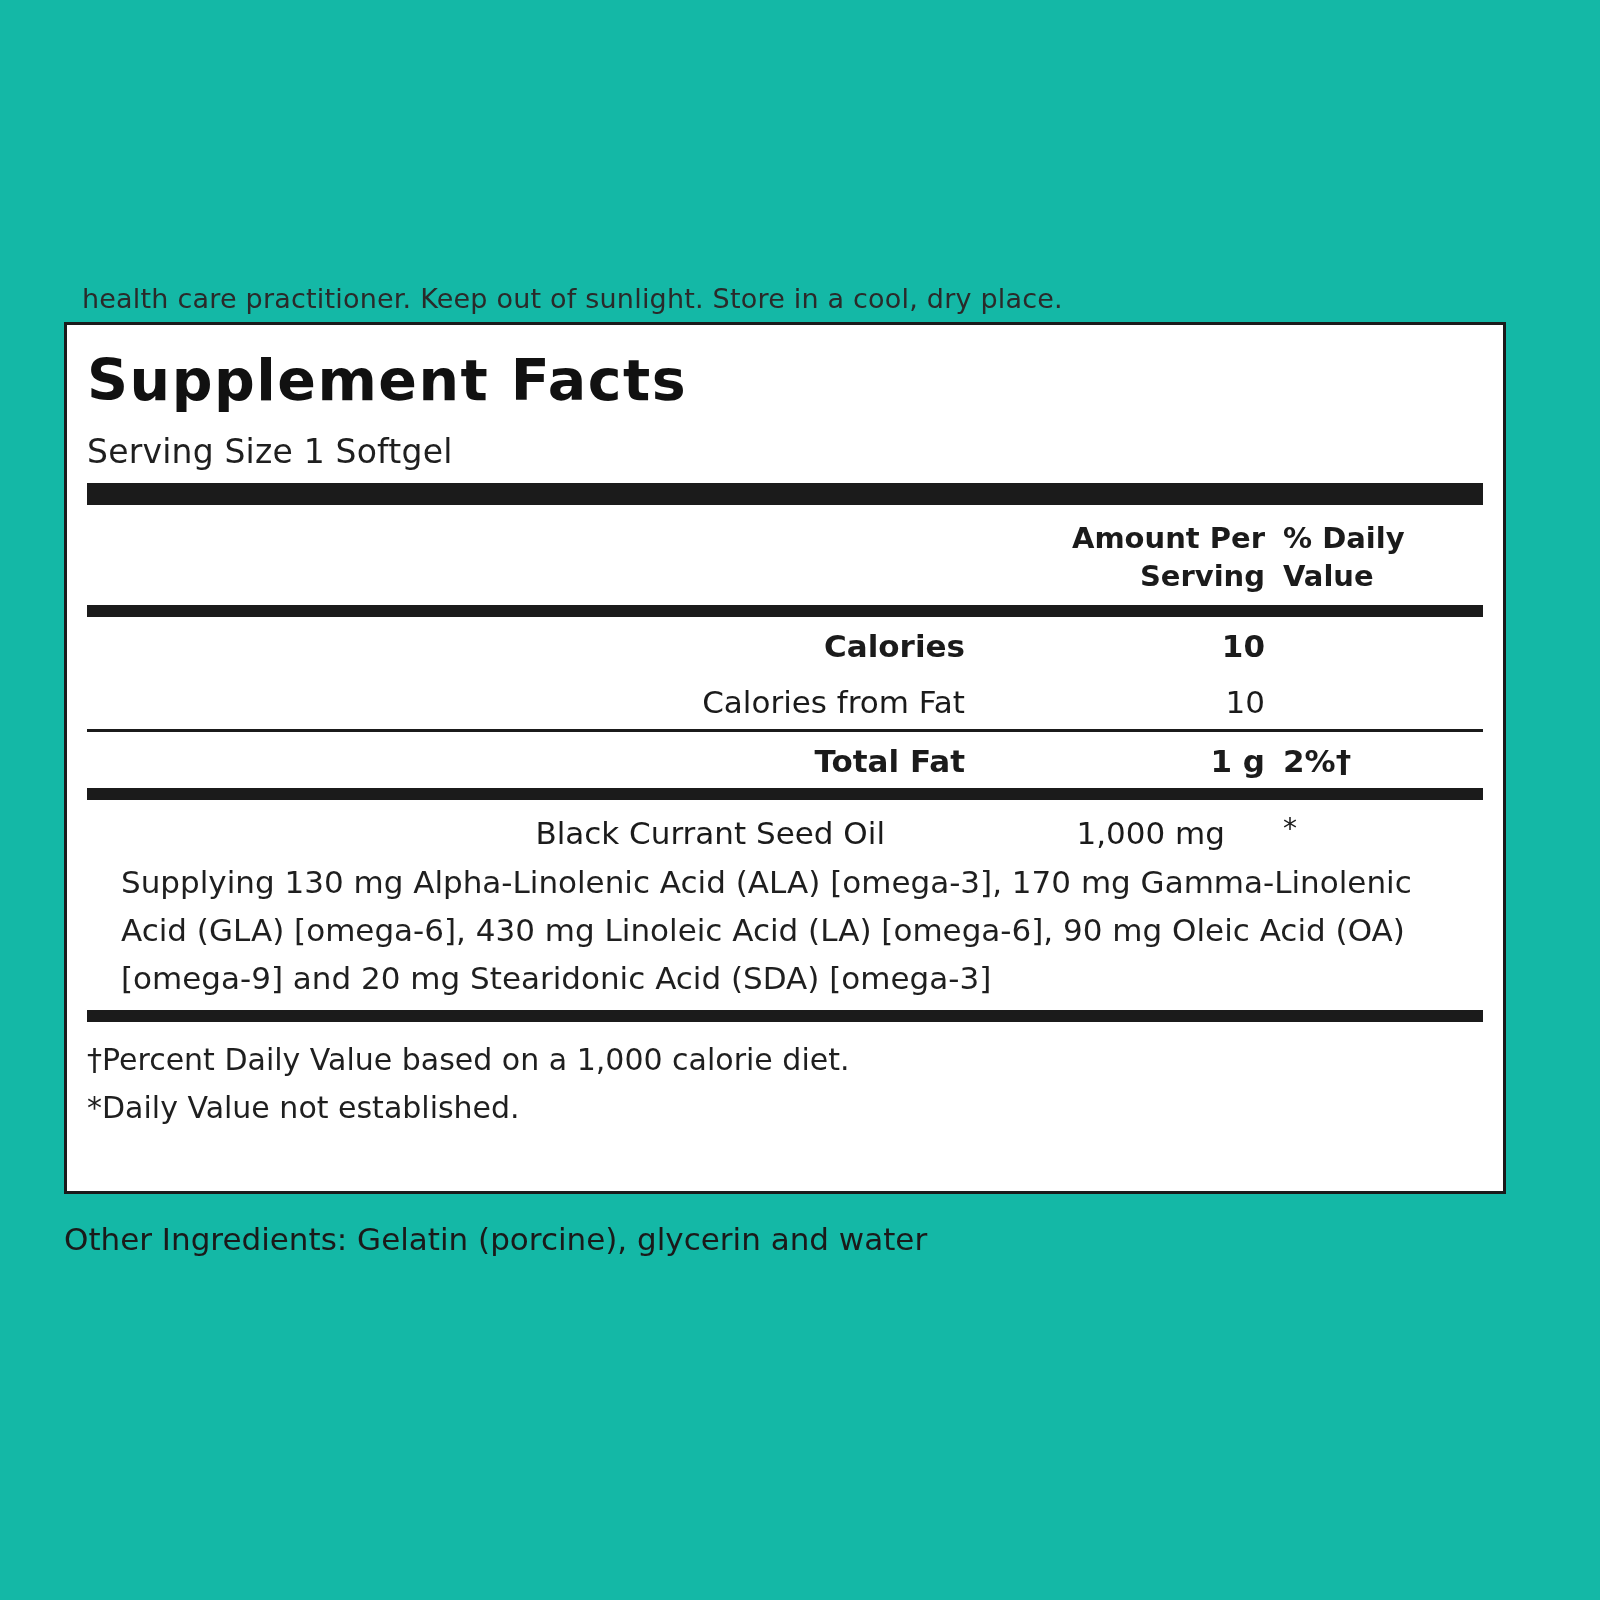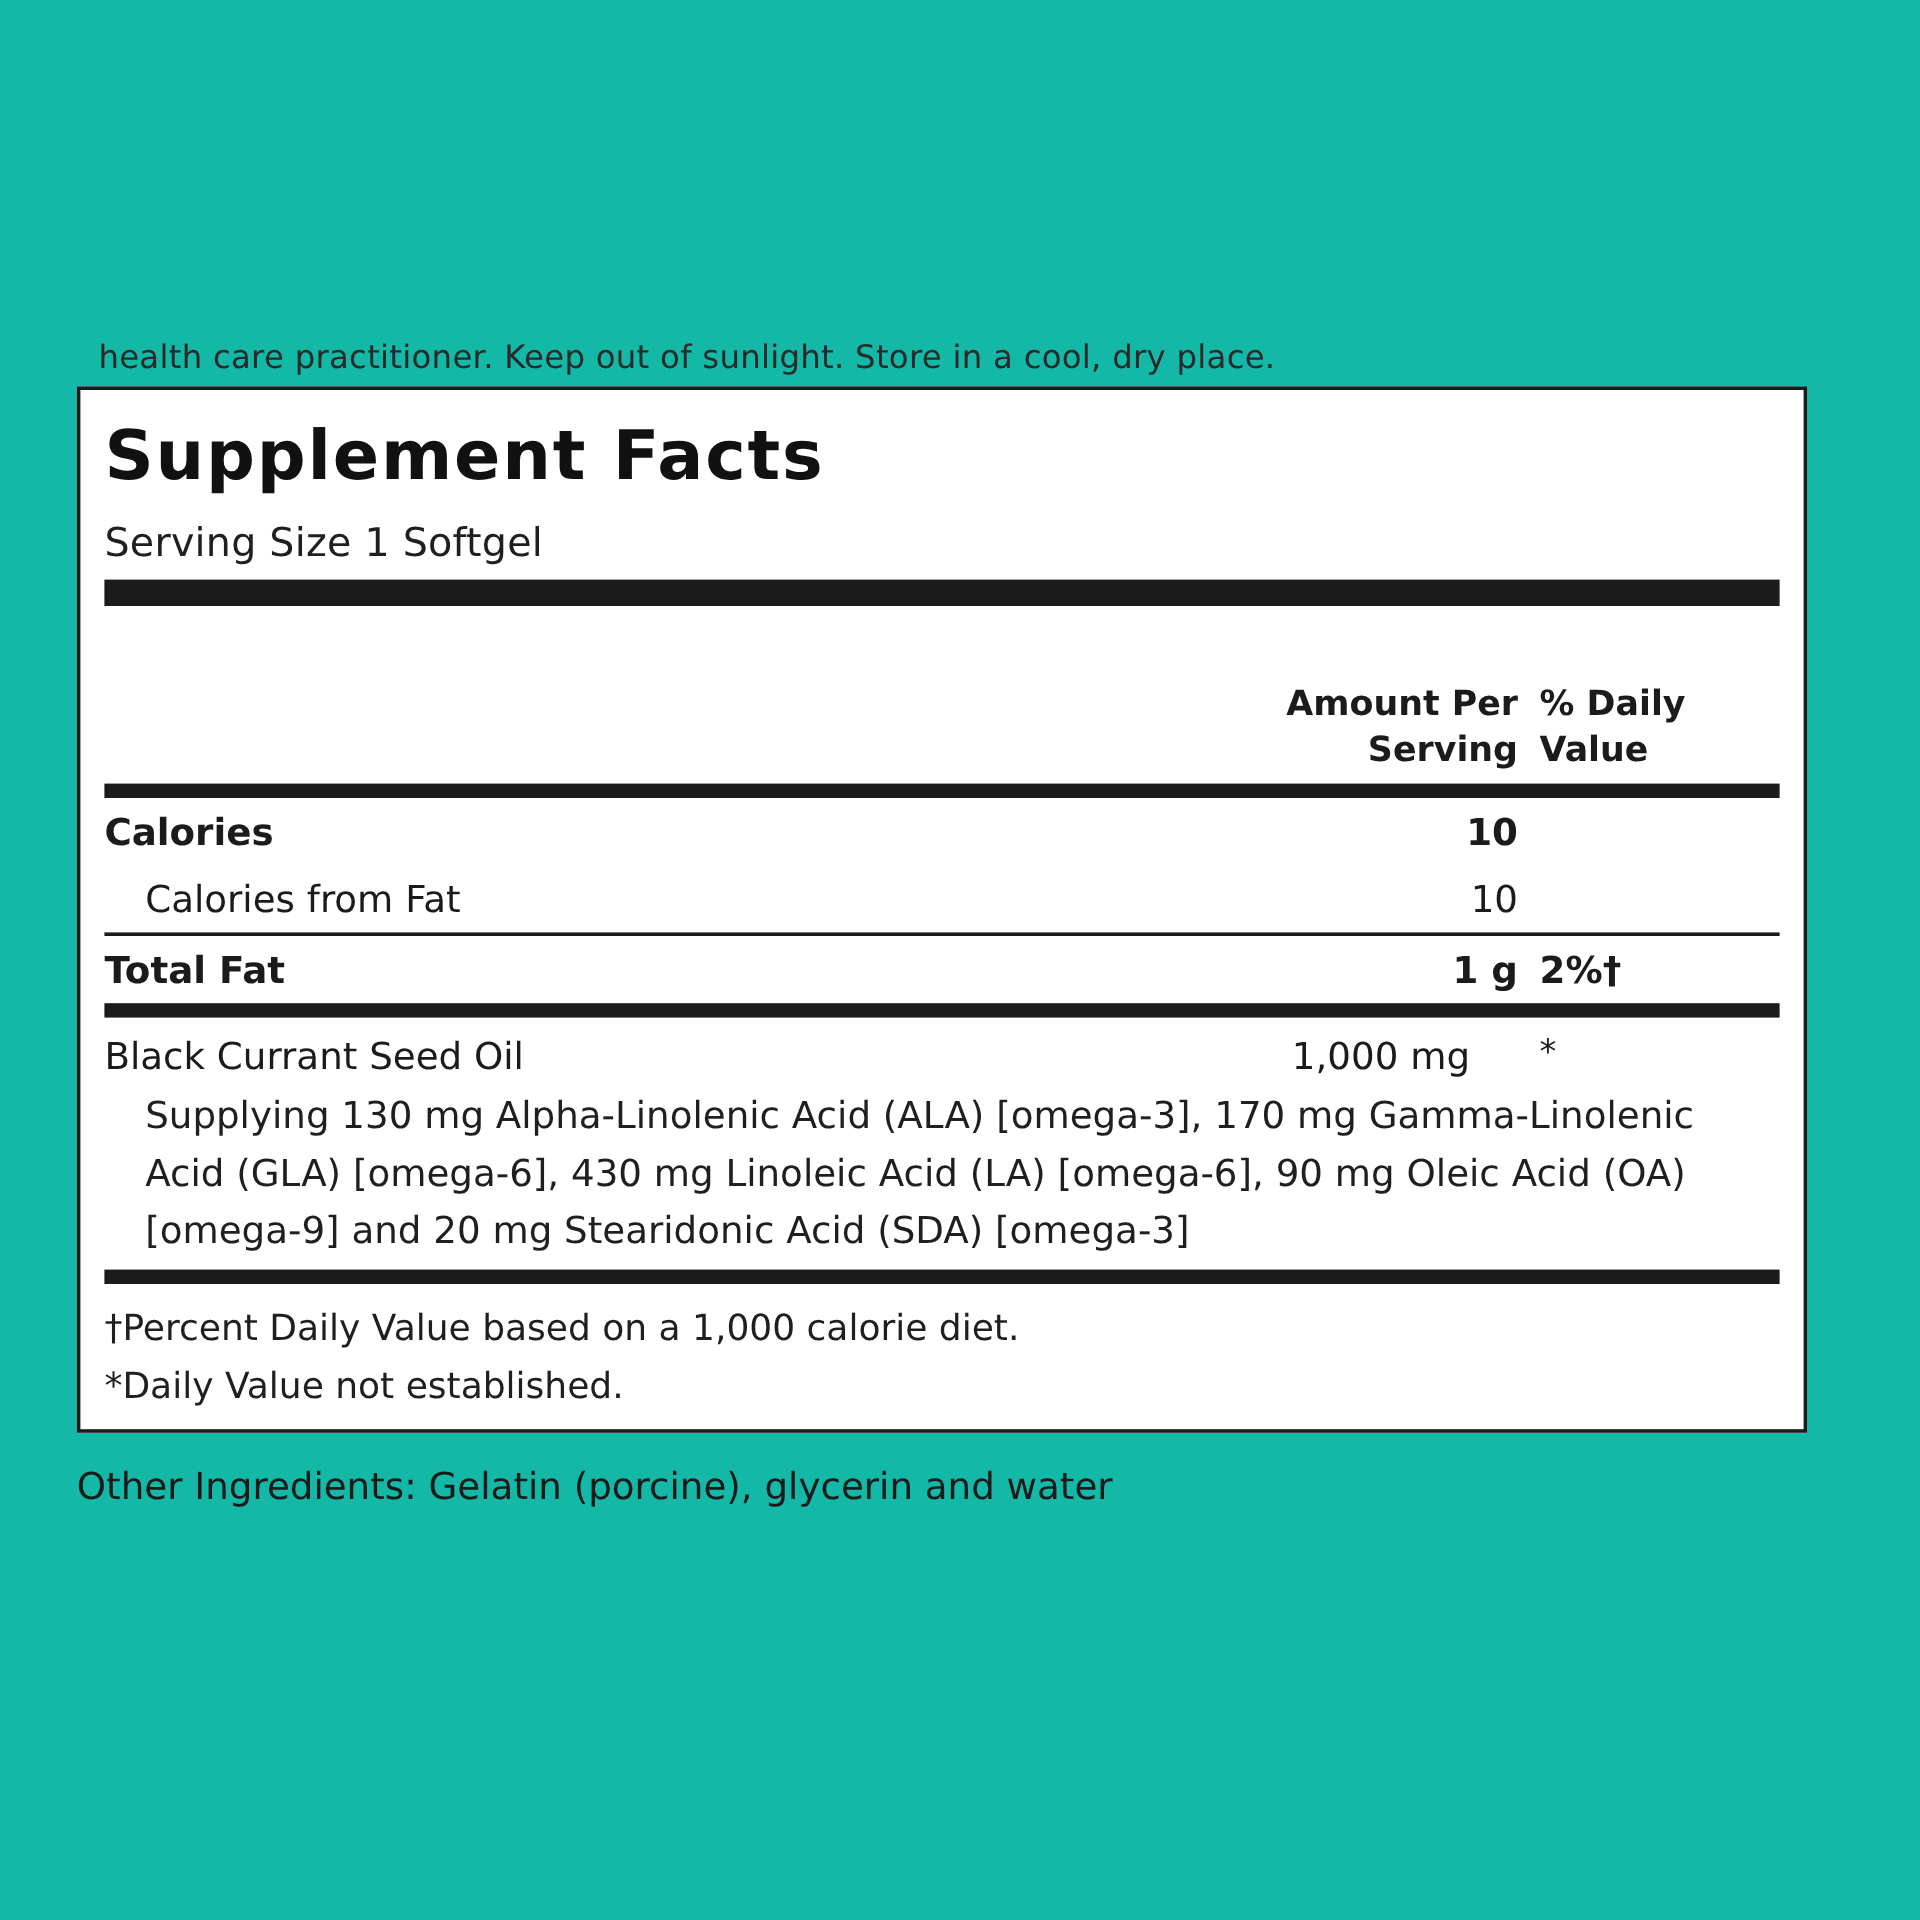--- a/index.html
+++ b/index.html
@@ -82,21 +82,21 @@
     background: #1b1b1b;
   }
 
   .row {
     display: flex;
     align-items: flex-start;
     box-sizing: border-box;
   }
   .col-name {
     flex: 1 1 auto;
-    text-align: left;
+    text-align: right;
   }
   .col-amt {
     width: 300px;
     flex: 0 0 300px;
     text-align: right;
     padding-right: 18px;
   }
   .col-dv {
     width: 190px;
     flex: 0 0 190px;
@@ -105,21 +105,20 @@
 
   .hdr-row {
     padding-top: 14px;
     padding-bottom: 10px;
     font-size: 29px;
     font-weight: bold;
     line-height: 38px;
   }
   .hdr-two-line {
     white-space: pre-line;
-    margin-top: 48px;
   }
 
   .fact-row {
     font-size: 31px;
     line-height: 46px;
     padding-top: 6px;
     padding-bottom: 4px;
   }
   .fact-row.bold .col-name,
   .fact-row.bold .col-amt,

